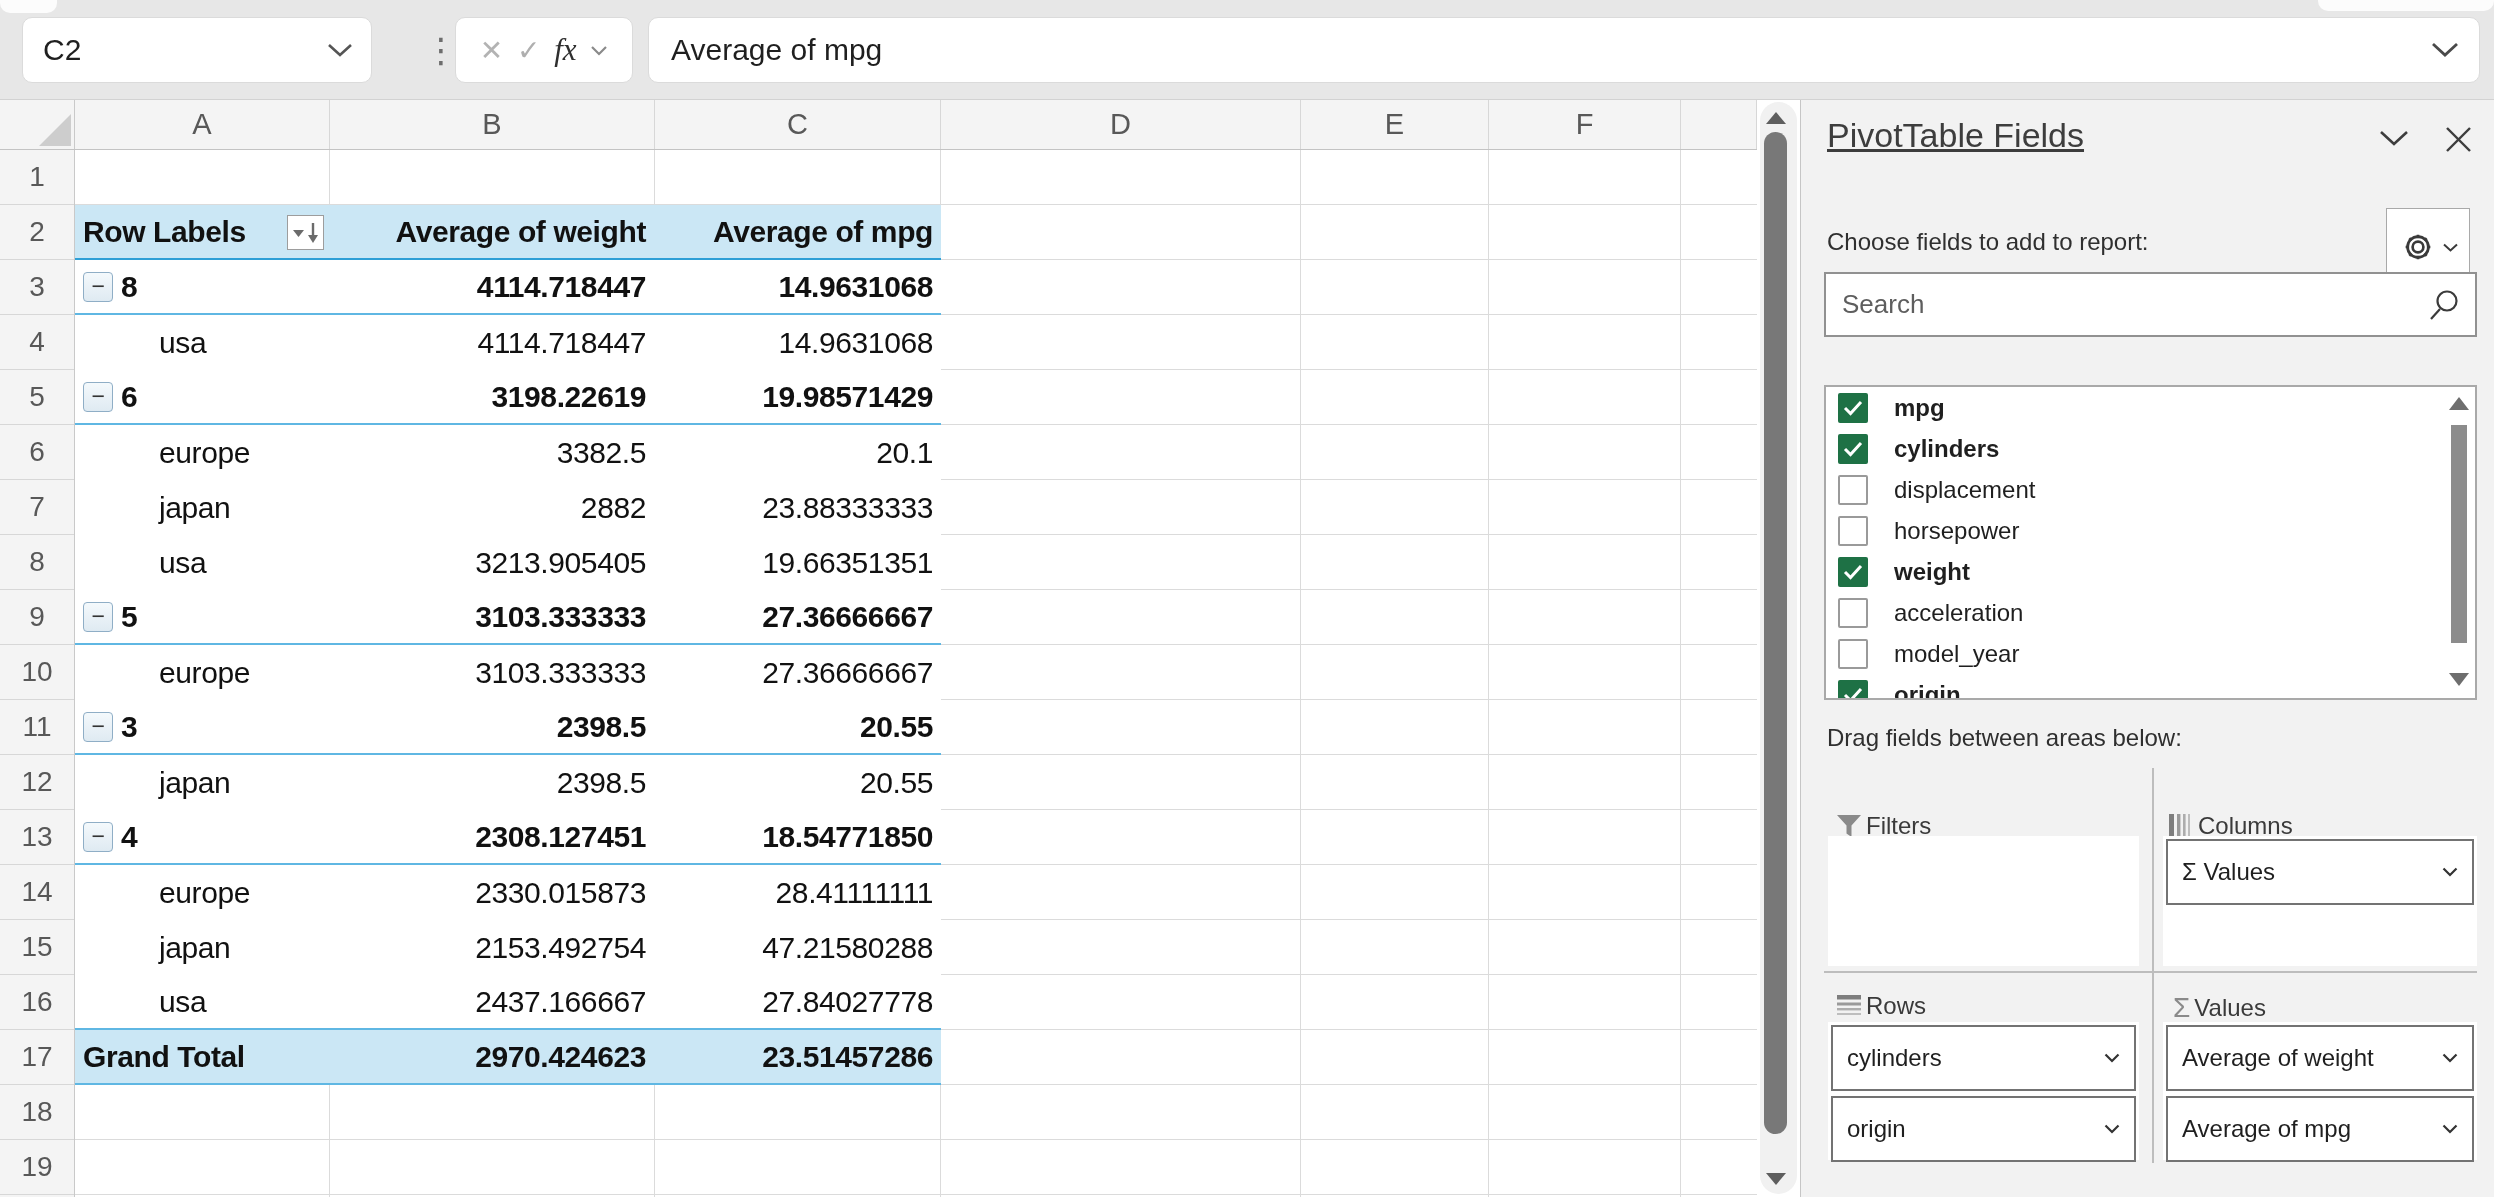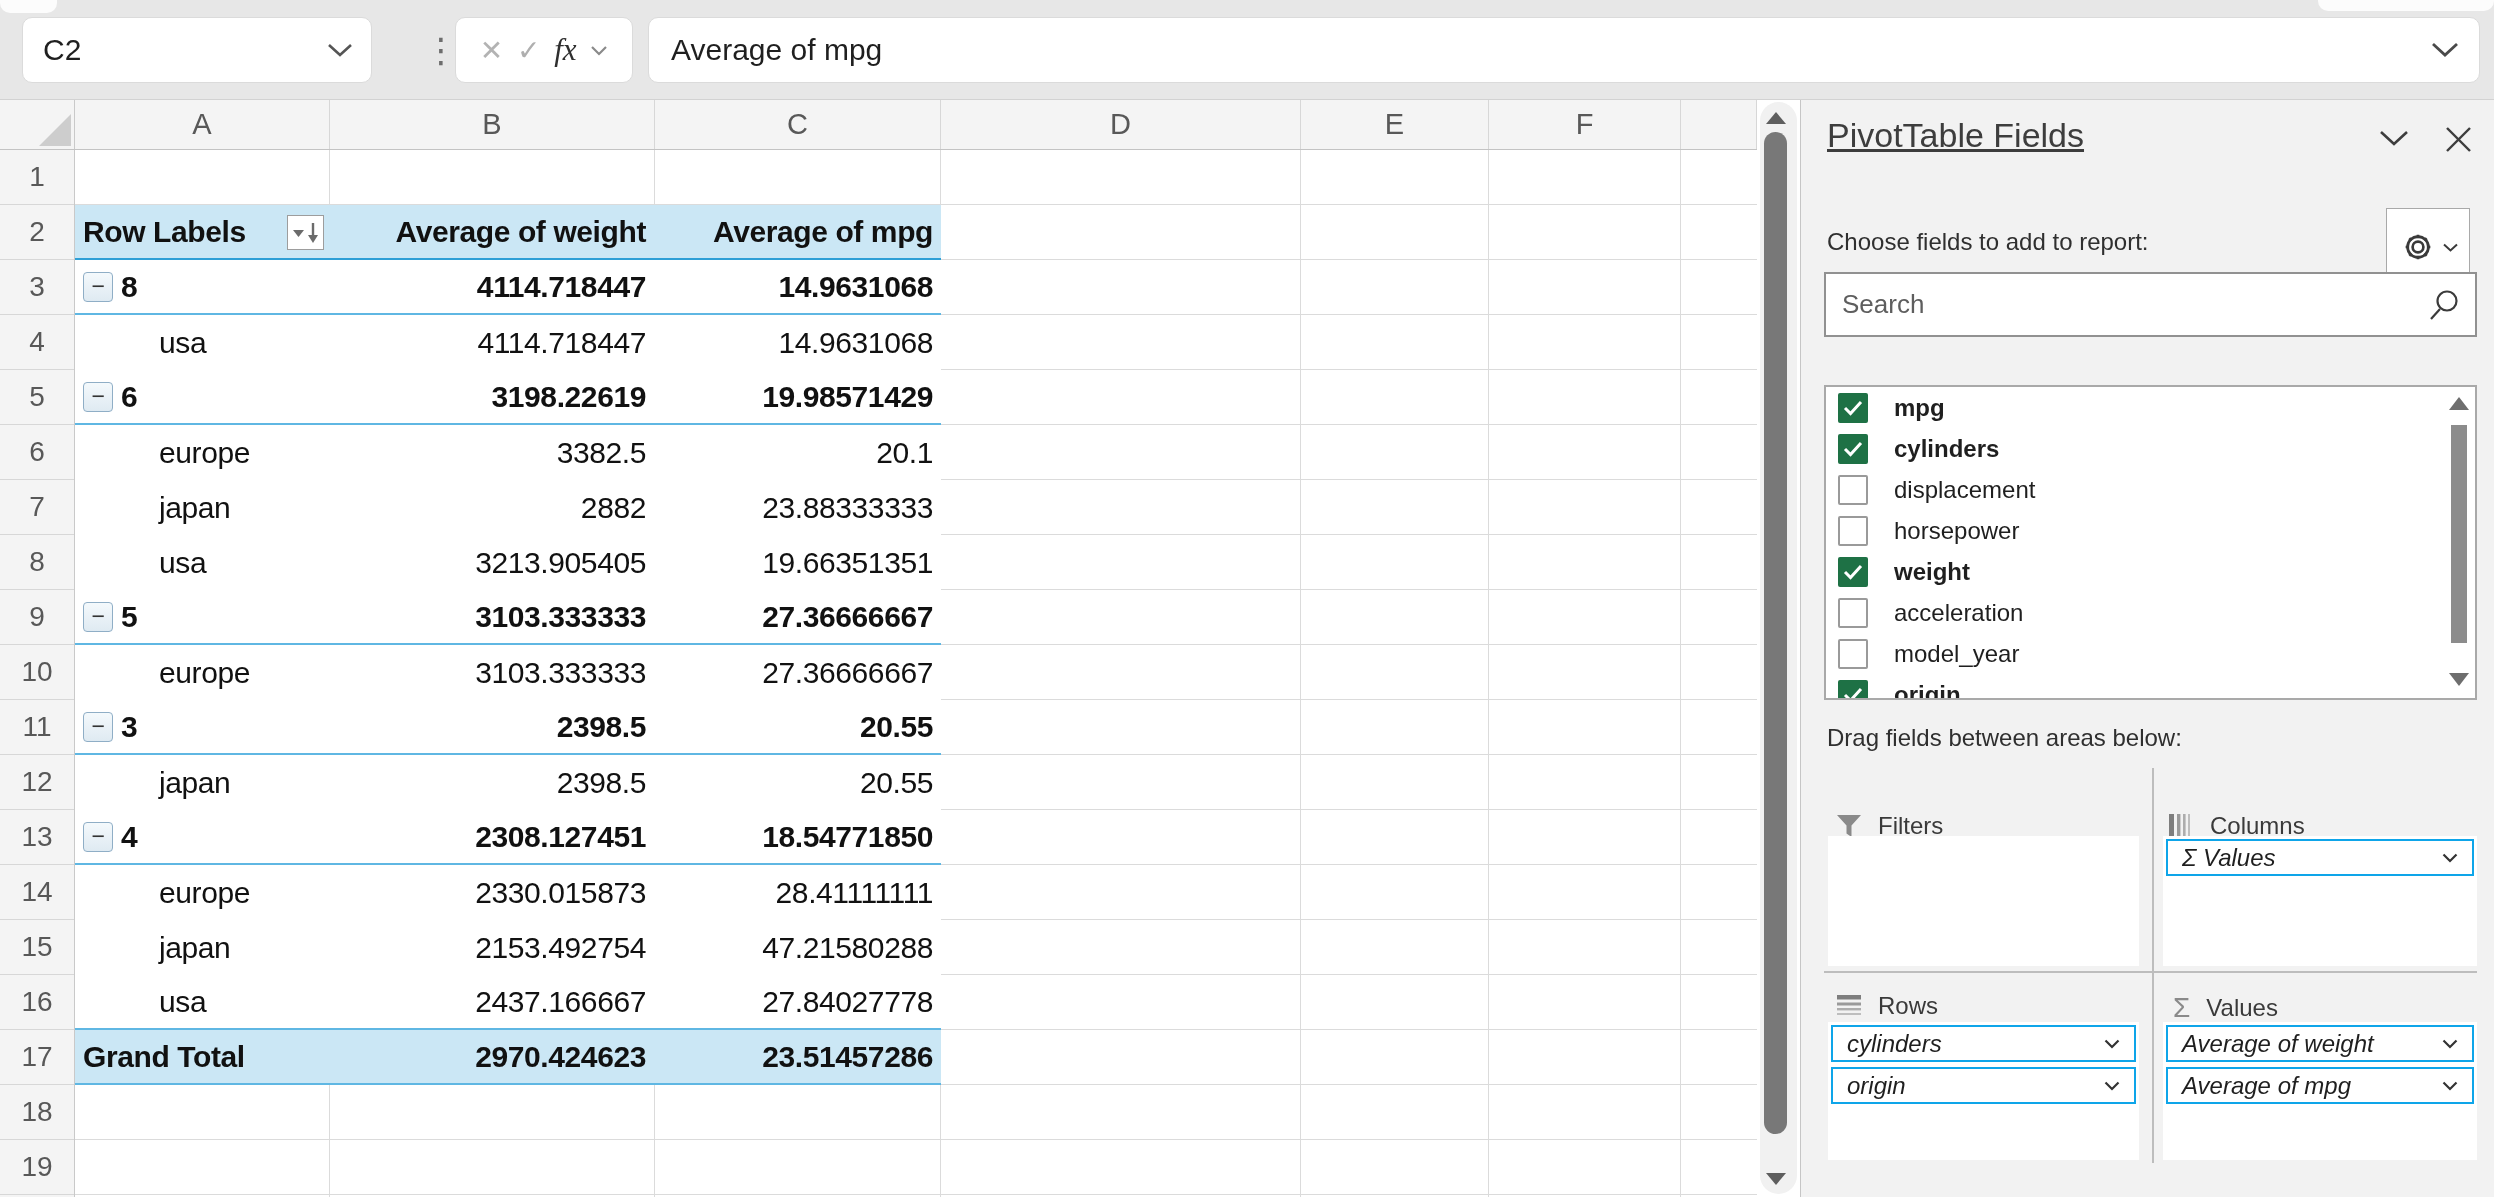--- a/index.html
+++ b/index.html
@@ -79,25 +79,25 @@
   .fcheck.on { background:#1E7145; }
   .fcheck.off { background:#FFFFFF; border:2px solid #9A9A9A; }
   .flabel { margin-left:26px; font-size:24px; color:#1f1f1f; }
   .flabel.on { font-weight:bold; }
   .flist-scroll { position:absolute; right:4px; top:4px; width:24px; height:303px; }
   .fls-up { position:absolute; left:2px; top:6px; width:0; height:0; border-left:10px solid transparent; border-right:10px solid transparent; border-bottom:13px solid #6E6E6E; }
   .fls-thumb { position:absolute; left:4px; top:34px; width:16px; height:218px; background:#8C8C8C; }
   .fls-down { position:absolute; left:2px; bottom:8px; width:0; height:0; border-left:10px solid transparent; border-right:10px solid transparent; border-top:13px solid #6E6E6E; }
   .drag-label { position:absolute; left:26px; top:624px; font-size:24px; color:#2f2f2f; }
 
-  .quad-label { position:absolute; display:flex; align-items:center; gap:16px; font-size:24px; color:#3a3a3a; }
+  .quad-label { position:absolute; display:flex; align-items:center; gap:4px; font-size:24px; color:#3a3a3a; }
   .dropzone { position:absolute; background:#FFFFFF; padding:3px; display:flex; flex-direction:column; gap:5px; }
   .vdivider { position:absolute; left:351px; top:668px; width:2px; height:395px; background:#BDBDBD; }
   .hdivider { position:absolute; left:23px; top:871px; width:653px; height:2px; background:#BDBDBD; }
-  .pill { height:37px; background:#FFFFFF; border:2px solid #0ea5e9; display:flex; align-items:center; justify-content:space-between; padding:0 14px 0 14px; cursor:pointer; flex:none;font-style:italic; }
+  .pill { height:66px; background:#FFFFFF; border:2px solid #737373; display:flex; align-items:center; justify-content:space-between; padding:0 14px 0 14px; cursor:pointer; flex:none; }
   .pill .plbl { font-size:24px; color:#1f1f1f; }
 
   svg { display:block; }
 </style>
 </head>
 <body>
 
 <div class="app">
 
   <div class="topbar">

